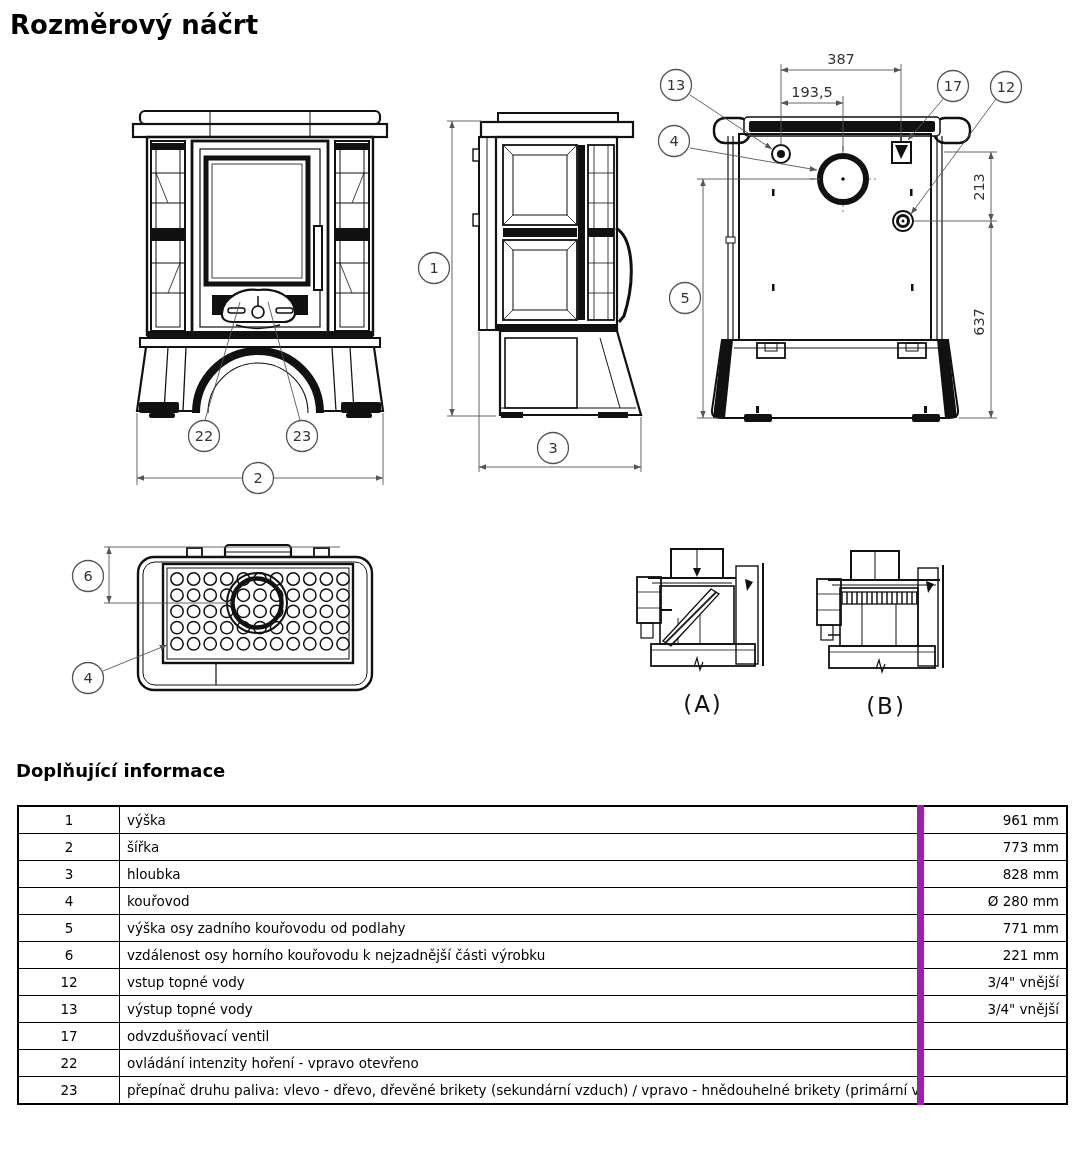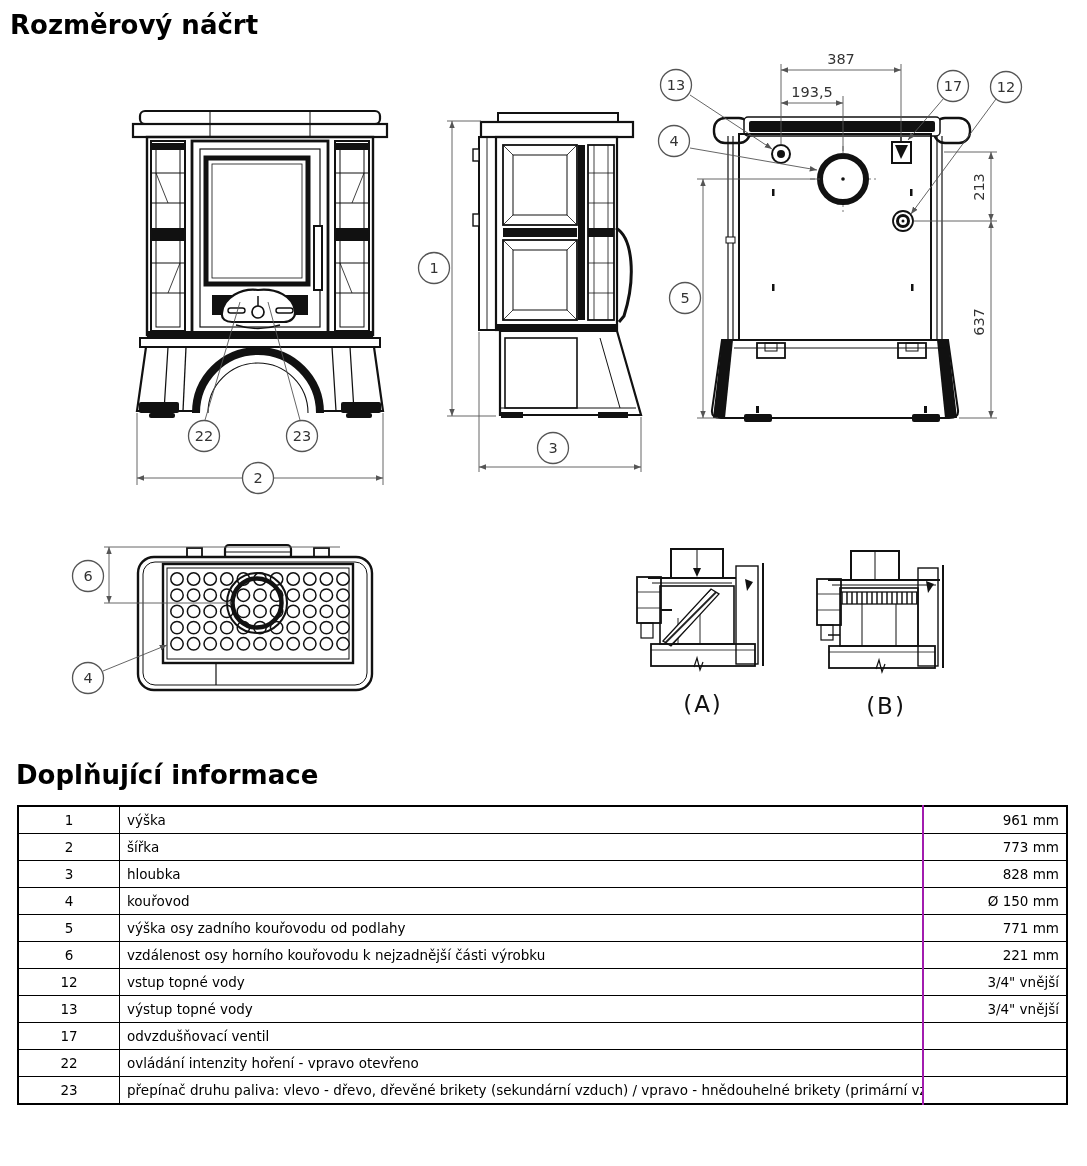--- a/index.html
+++ b/index.html
@@ -1,40 +1,40 @@
 <!DOCTYPE html>
 <html><head>
 <meta charset="utf-8">
 <style>
   html,body{margin:0;padding:0;background:#fff;}
   body{width:1087px;height:1166px;position:relative;font-family:"DejaVu Sans","Liberation Sans",sans-serif;color:#000;}
   .h1{position:absolute;left:10px;top:10px;font-size:26px;font-weight:bold;letter-spacing:0;}
   #drawing{position:absolute;left:0;top:50px;}
-  .h2{position:absolute;left:16px;top:760px;font-size:26px;font-weight:bold;}
+  .h2{position:absolute;left:16px;top:760px;font-size:18px;font-weight:bold;}
   
   .ln{stroke:#111;fill:none;}
   .lnW{stroke:#111;fill:#fff;}
   .lnF{fill:#111;stroke:none;}
   .dim{stroke:#555;stroke-width:0.9;fill:none;}
   .dimln{stroke:#555;stroke-width:0.9;fill:none;marker-start:url(#arr);marker-end:url(#arr);}
   .lead{stroke:#555;stroke-width:0.9;fill:none;marker-end:url(#arr);}
   .dash{stroke:#555;stroke-width:0.8;fill:none;stroke-dasharray:5 3;}
   .callout circle{fill:#fff;stroke:#555;stroke-width:1.3;}
   .callout text{font-size:14.5px;fill:#333;text-anchor:middle;dominant-baseline:central;font-family:"DejaVu Sans",sans-serif;}
   .dimtxt{font-size:14.5px;fill:#333;text-anchor:middle;font-family:"DejaVu Sans",sans-serif;}
   .seclbl{font-size:23px;fill:#111;text-anchor:middle;letter-spacing:2px;font-family:"DejaVu Sans",sans-serif;}
   #grate-holes circle{fill:#fff;stroke:#111;stroke-width:1.5;}
   
   .tblwrap{position:absolute;left:17px;top:805px;width:1051px;}
   table.info{border-collapse:collapse;width:100%;border:2px solid #000;table-layout:fixed;}
   table.info td{height:24px;font-size:13.5px;padding:1px 7px;vertical-align:middle;
     border-top:1.5px solid #000;border-bottom:1.5px solid #000;overflow:hidden;white-space:nowrap;}
   td.c-num{width:86px;text-align:center;border-right:1.5px solid #000;}
   td.c-desc{text-align:left;margin-left:9px;}
-  td.c-val{width:128px;text-align:right;border-left:2px solid #a21caf;}
+  td.c-val{width:128px;text-align:right;border-left:7px solid #a21caf;}
   .footnotes{position:absolute;left:16px;top:1103px;font-size:13px;line-height:25px;}
 </style>
 </head>
 <body>
 
 <div class="h1">Rozměrový náčrt</div>
 
 <svg id="drawing" width="1087" height="692" viewBox="0 50 1087 692" xmlns="http://www.w3.org/2000/svg">
   <defs>
     <marker id="arr" viewBox="0 0 10 10" refX="9" refY="5" markerWidth="9" markerHeight="9" orient="auto-start-reverse">
@@ -451,21 +451,21 @@
           <td class="c-val">773 mm</td>
         </tr>
       <tr>
           <td class="c-num">3</td>
           <td class="c-desc">hloubka</td>
           <td class="c-val">828 mm</td>
         </tr>
       <tr>
           <td class="c-num">4</td>
           <td class="c-desc">kouřovod</td>
-          <td class="c-val">Ø 150 mm</td>
+          <td class="c-val">Ø 280 mm</td>
         </tr>
       <tr>
           <td class="c-num">5</td>
           <td class="c-desc">výška osy zadního kouřovodu od podlahy</td>
           <td class="c-val">771 mm</td>
         </tr>
       <tr>
           <td class="c-num">6</td>
           <td class="c-desc">vzdálenost osy horního kouřovodu k nejzadnější části výrobku</td>
           <td class="c-val">221 mm</td>

